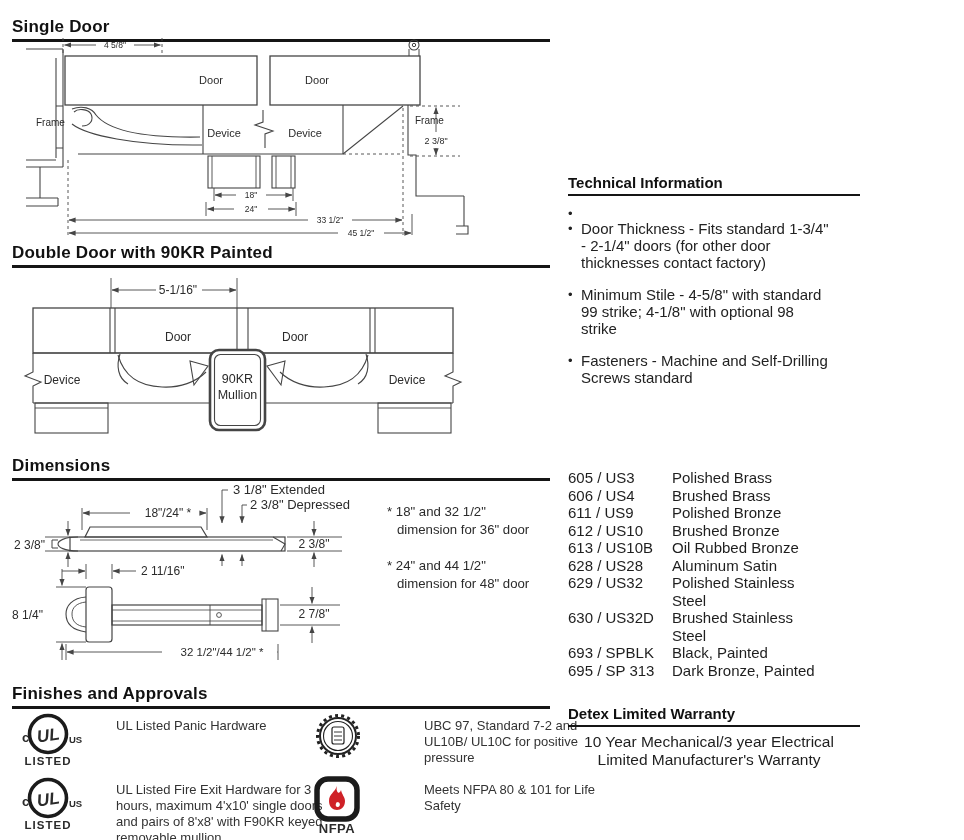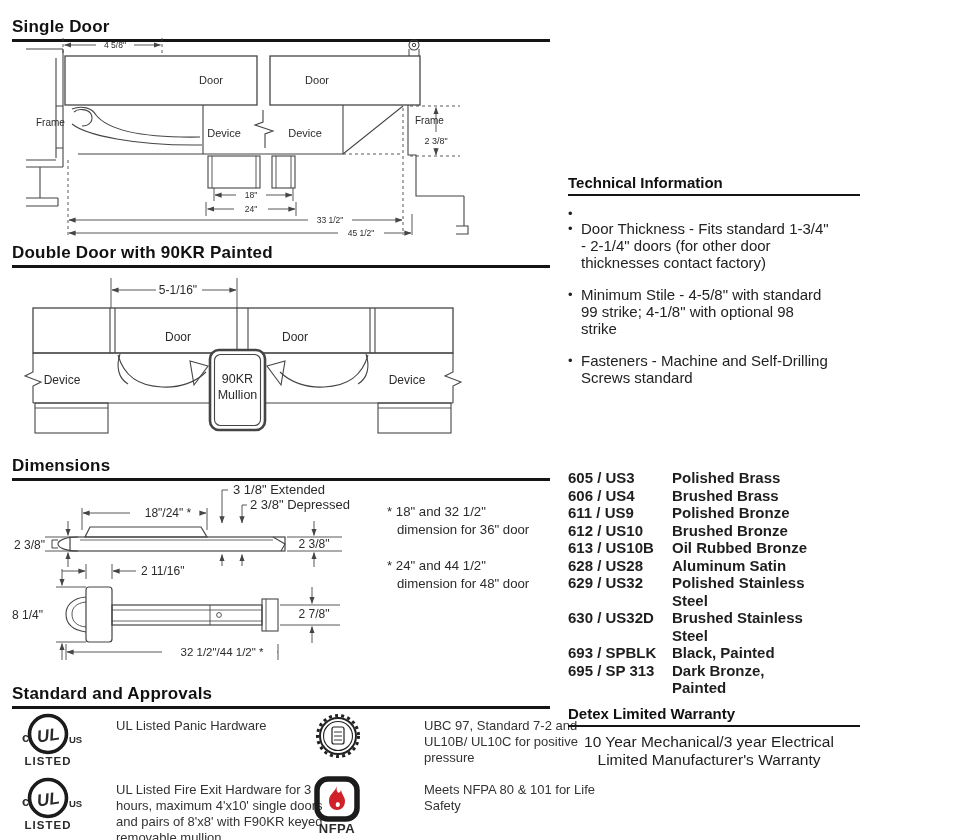--- a/index.html
+++ b/index.html
@@ -9,21 +9,21 @@
           letter-spacing:.2px;color:#111;border-bottom:3px solid #151515;padding-bottom:2px;}
   .h-right{position:absolute;left:568px;width:292px;font-size:15px;font-weight:bold;
            color:#111;border-bottom:2px solid #151515;padding-bottom:3px;}
   .fig{position:absolute;}
   svg text{font-family:"Liberation Sans",sans-serif;fill:#2b2b2b;}
   
   .bullets{position:absolute;left:568px;width:260px;}
   .bullet{position:relative;padding-left:13px;width:250px;font-size:15px;line-height:17px;
           margin-bottom:15px;color:#222;}
   .bullet .dot{position:absolute;left:0;top:0;font-size:13px;}
-  .fin-table{position:absolute;left:568px;width:292px;font-weight:bold;}
+  .fin-table{position:absolute;left:568px;width:292px;}
   .frow{display:grid;grid-template-columns:104px 150px;font-size:15px;line-height:17.5px;color:#1e1e1e;}
   .warranty-text{position:absolute;left:568px;width:282px;font-size:15.5px;line-height:18px;color:#1e1e1e;}
   
   .listings{position:absolute;left:12px;top:712px;width:548px;display:grid;
             grid-template-columns:80px 222px 86px 160px;row-gap:8px;align-items:start;}
   .l-text{font-size:13px;line-height:16px;color:#333;padding-top:6px;margin-left:24px;}
   .l-text.narrow{width:200px;}
   .l-text.w3{width:218px;}
 </style>
 </head>
@@ -215,21 +215,21 @@
     <text x="314" y="138" font-size="12" text-anchor="middle">2 7/8"</text>
     <rect x="167" y="165" width="110" height="13" fill="#fff"></rect>
     <text x="222" y="176" font-size="11.5" text-anchor="middle">32 1/2"/44 1/2" *</text>
 
     <text x="387" y="36" font-size="13.2">* 18" and 32 1/2"</text>
     <text x="397" y="54" font-size="13.2">dimension for 36" door</text>
     <text x="387" y="90" font-size="13.2">* 24" and 44 1/2"</text>
     <text x="397" y="108" font-size="13.2">dimension for 48" door</text>
   </svg>
 
-  <div class="h-left" style="top:684px;">Standard and Approvals</div>
+  <div class="h-left" style="top:684px;">Finishes and Approvals</div>
 
   <div class="listings">
 
     <svg width="70" height="56" viewBox="0 0 70 56">
       <circle cx="36" cy="22" r="18.5" fill="none" stroke="#1b1b1b" stroke-width="3.6"></circle>
       <text x="36" y="29" font-size="17" font-weight="bold" font-style="italic" text-anchor="middle" fill="#1b1b1b" transform="rotate(-8 36 22)">UL</text>
       <text x="10" y="30" font-size="13" font-weight="bold" fill="#1b1b1b">c</text>
       <text x="57" y="31" font-size="9.5" font-weight="bold" fill="#1b1b1b">US</text>
       <text x="36" y="53" font-size="11.5" font-weight="bold" letter-spacing="1" text-anchor="middle" fill="#1b1b1b">LISTED</text>
     </svg>

